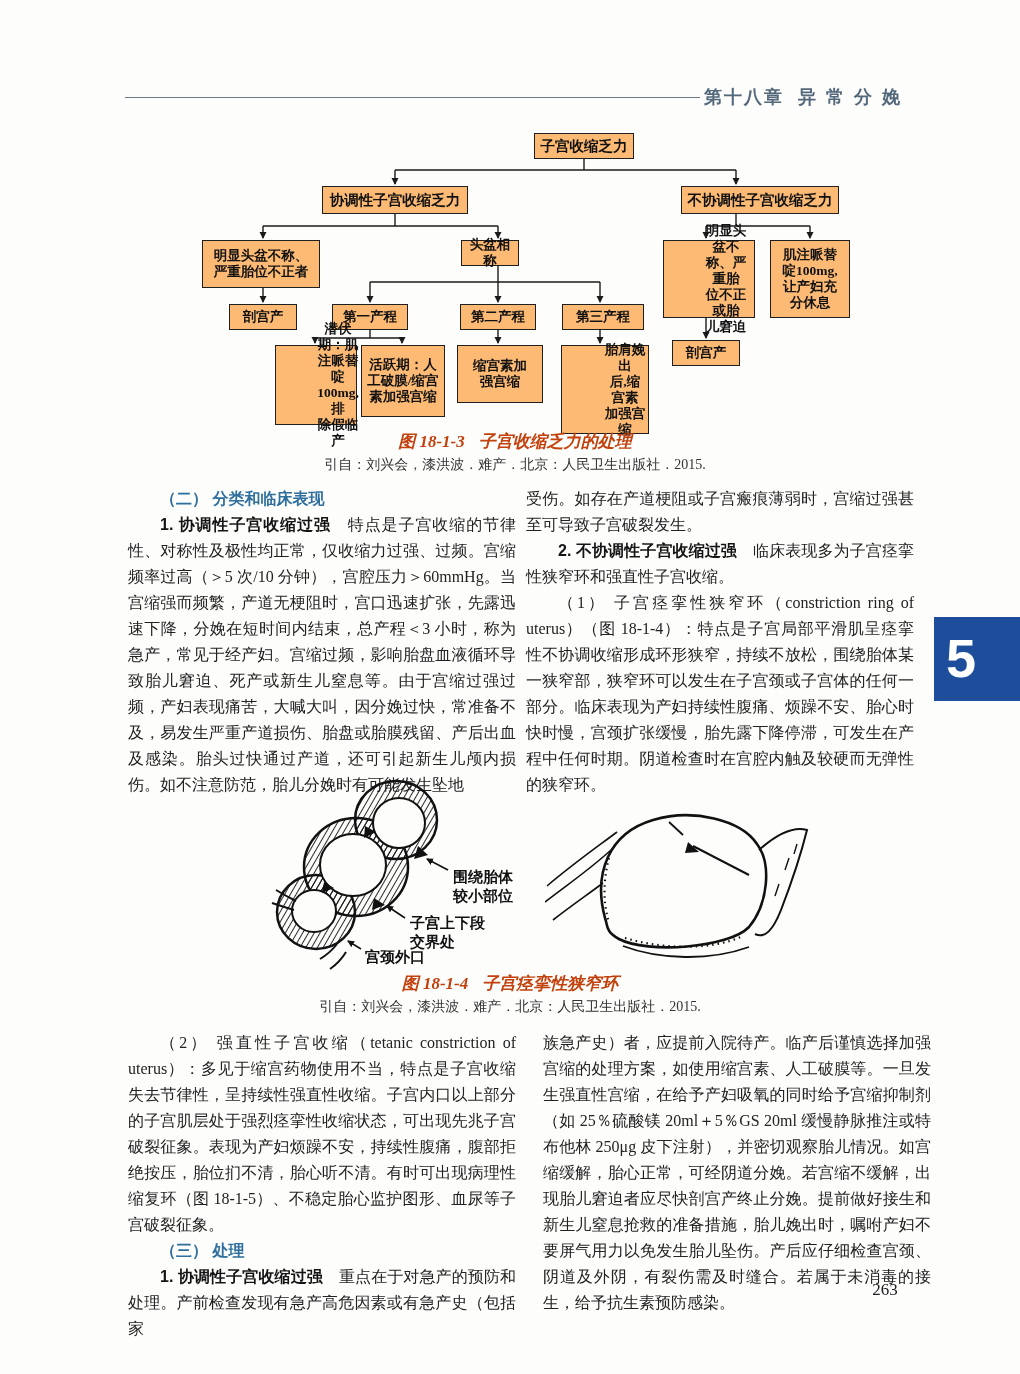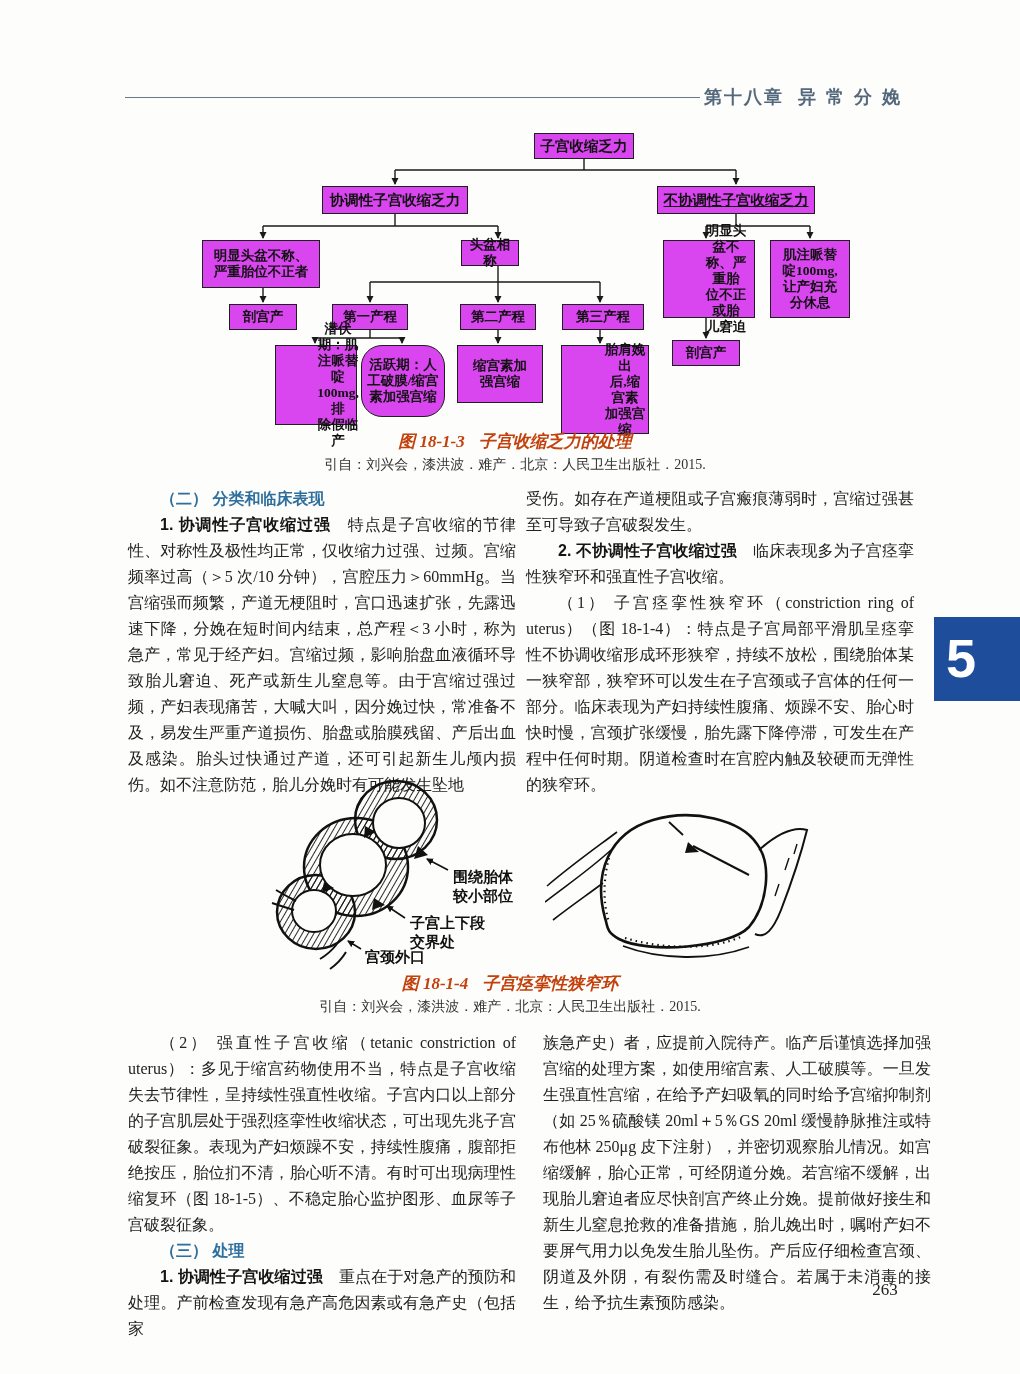--- a/index.html
+++ b/index.html
@@ -14,21 +14,21 @@
     position:absolute;left:660px;top:85px;width:250px;text-align:right;
     font-family:"Liberation Sans","DejaVu Sans",sans-serif;font-weight:bold;
     font-size:18px;color:#54687c;white-space:nowrap;
   }
   .hdr-text .chap{letter-spacing:2px;margin-right:14px;}
   .hdr-text .ttl{letter-spacing:10px;}
   
   .flowchart{position:absolute;left:150px;top:125px;width:730px;height:365px;}
   .fc-svg{position:absolute;left:0;top:0;}
   .fc-box{
-    position:absolute;border:1.5px solid #1f1f1f;background:#d946ef;
+    position:absolute;border:1.5px solid #1f1f1f;background:#fdba74;
     display:flex;align-items:center;justify-content:center;text-align:center;
     font-size:13.5px;font-weight:700;line-height:16px;color:#111;
     white-space:pre-line;padding:2px 2px;box-sizing:border-box;
   }
   .fc-box.big{font-size:14.5px;}
   .fc-caption{position:absolute;left:0;width:730px;text-align:center;}
   .cap1{font-size:17px;color:#c2410c;font-weight:bold;font-style:italic;}
   .cap1 .capno{margin-right:14px;}
   .cap2{font-size:14px;color:#333;margin-top:3px;}
   
@@ -92,42 +92,42 @@
         <line x1="586" y1="89" x2="586" y2="101"></line>
         <line x1="556" y1="101" x2="660" y2="101"></line>
         <line x1="556" y1="101" x2="556" y2="113" marker-end="url(#arw)"></line>
         <line x1="660" y1="101" x2="660" y2="113" marker-end="url(#arw)"></line>
         <line x1="556" y1="193" x2="556" y2="213" marker-end="url(#arw)"></line>
       </g>
     </svg>
 
     <div class="fc-box big" style="left:384px;top:8px;width:100px;height:26px;">子宫收缩乏力</div>
     <div class="fc-box big" style="left:172px;top:61px;width:146px;height:28px;">协调性子宫收缩乏力</div>
-    <div class="fc-box big" style="left:507px;top:61px;width:158px;height:28px;text-decoration:underline;">不协调性子宫收缩乏力</div>
+    <div class="fc-box big" style="left:531px;top:61px;width:158px;height:28px;">不协调性子宫收缩乏力</div>
     <div class="fc-box" style="left:52px;top:115px;width:118px;height:48px;">明显头盆不称、
 严重胎位不正者</div>
     <div class="fc-box" style="left:311px;top:115px;width:58px;height:26px;">头盆相称</div>
     <div class="fc-box" style="left:513px;top:115px;width:92px;height:78px;padding-left:36px;">明显头盆不
 称、严重胎
 位不正或胎
 儿窘迫</div>
     <div class="fc-box" style="left:620px;top:115px;width:80px;height:78px;">肌注哌替
 啶100mg,
 让产妇充
 分休息</div>
     <div class="fc-box" style="left:79px;top:179px;width:68px;height:26px;">剖宫产</div>
     <div class="fc-box" style="left:182px;top:179px;width:76px;height:26px;">第一产程</div>
     <div class="fc-box" style="left:310px;top:179px;width:76px;height:26px;">第二产程</div>
     <div class="fc-box" style="left:412px;top:179px;width:82px;height:26px;">第三产程</div>
     <div class="fc-box" style="left:522px;top:215px;width:68px;height:26px;">剖宫产</div>
     <div class="fc-box" style="left:125px;top:220px;width:82px;height:80px;padding-left:46px;">潜伏期：肌
 注哌替啶
 100mg,排
 除假临产</div>
-    <div class="fc-box" style="left:211px;top:220px;width:84px;height:72px;border-radius:21px;">活跃期：人
+    <div class="fc-box" style="left:211px;top:220px;width:84px;height:72px;">活跃期：人
 工破膜/缩宫
 素加强宫缩</div>
     <div class="fc-box" style="left:307px;top:220px;width:86px;height:58px;">缩宫素加
 强宫缩</div>
     <div class="fc-box" style="left:411px;top:220px;width:88px;height:89px;padding-left:42px;">胎肩娩出
 后,缩宫素
 加强宫缩</div>
 
     <div class="fc-caption" style="top:305px;">
       <div class="cap1"><span class="capno">图 18-1-3</span><span>子宫收缩乏力的处理</span></div>

